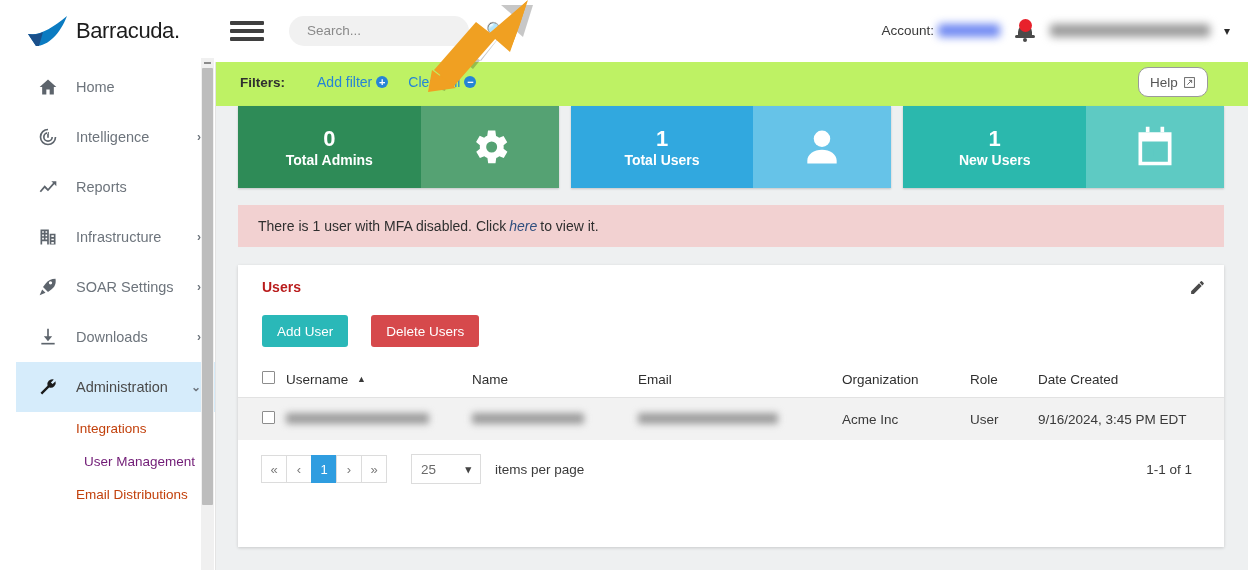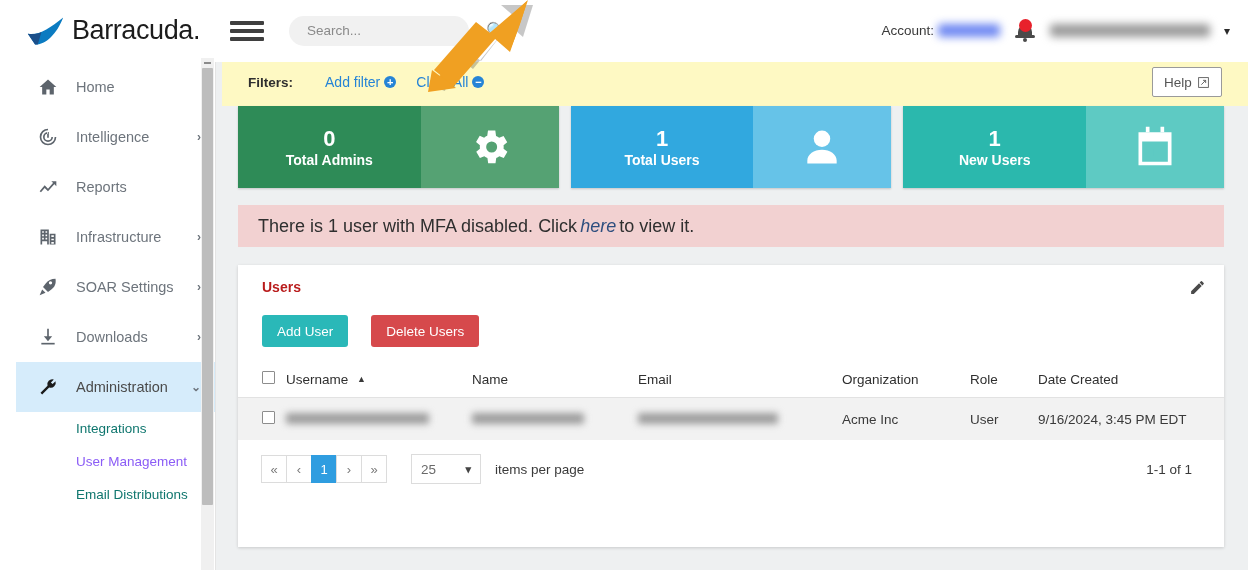--- a/index.html
+++ b/index.html
@@ -14,21 +14,21 @@
 
   
   .topbar {
     position:absolute; left:0; top:0; width:1248px; height:62px;
     background:#ffffff; display:flex; align-items:center;
     border-bottom:1px solid #ffffff; z-index:20;
   }
   .logo-wrap { width:200px; height:62px; display:flex; align-items:center; padding-left:26px; }
   .logo-fin { width:44px; height:34px; margin-right:6px; }
   .logo-text {
-    font-size:27px; color:#1c1c1c; letter-spacing:-0.4px;
+    font-size:22px; color:#1c1c1c; letter-spacing:-0.4px;
     font-family:"Liberation Sans", sans-serif; font-weight:400;
   }
   .hamburger { margin-left:30px; width:34px; cursor:pointer; }
   .hamburger span { display:block; height:4px; background:#3f3f3f; border-radius:1px; margin:4px 0; }
 
   .searchbox {
     margin-left:25px; width:180px; height:30px; border-radius:15px;
     background:#f1f1f1; display:flex; align-items:center;
     padding:0 12px 0 16px; position:relative;
   }
@@ -63,23 +63,23 @@
     height:50px; display:flex; align-items:center; padding:0 14px 0 22px;
     cursor:pointer; color:#6d747c; font-size:14.5px;
   }
   .nav-item .ico { width:30px; display:flex; align-items:center; justify-content:flex-start; color:#5d646c; }
   .nav-item .lbl { flex:1; padding-left:8px; }
   .nav-item .chev { font-size:12px; color:#6d747c; font-weight:bold; }
   .nav-item.active { background:#d6ecfb; color:#4a4a4a; }
   .nav-item.active .ico { color:#1b1b1b; }
   .sub-item {
     height:33px; display:flex; align-items:center; padding-left:60px;
-    font-size:13.5px; color:#0f766e; cursor:pointer;
-  }
-  .sub-item.selected { color:#8b5cf6; }
+    font-size:13.5px; color:#c2410c; cursor:pointer;
+  }
+  .sub-item.selected { color:#701a75;margin-left:8px; }
 
   svg.icn { width:20px; height:20px; fill:currentColor; }
 
   
   .scrolltrack {
     position:absolute; left:201px; top:58px; width:13px; height:512px;
     background:#f0f0f0; z-index:30;
   }
   .scrollup {
     position:absolute; left:0; top:0; width:13px; height:10px; background:#f0f0f0;
@@ -91,44 +91,43 @@
     background:#bdbdbd; border-radius:1px;
   }
 
   
   .main {
     position:absolute; left:214px; top:58px; width:1034px; height:512px;
     background:#eef0f1; overflow:hidden;
   }
 
   .filterbar {
-    height:48px; display:flex; align-items:center; padding:0 10px 0 26px;
-    background:#fef9c3;
-    margin-left:8px;
+    height:48px; display:flex; align-items:center; padding:0 24px 0 26px;
+    background:#bef264;
   }
   .filters-label { font-size:13.5px; color:#2f2f2f; font-weight:bold; margin-right:12px; }
   .filter-chip {
     border:1px solid #2684d6; border-radius:2px; height:30px;
     display:flex; align-items:center; padding:0 9px; gap:5px;
     color:#2684d6; font-size:14px; cursor:pointer; background:transparent;
   }
   .filter-chip .val { font-style:italic; }
   .chip-pencil { width:14px; height:14px; fill:#2684d6; }
   .linkbtn {
     margin-left:20px; color:#2684d6; font-size:14px; display:flex;
     align-items:center; gap:4px; cursor:pointer;
   }
   .circ {
     width:12px; height:12px; border-radius:50%; background:#2684d6;
     display:inline-flex; align-items:center; justify-content:center;
     color:#fff; font-size:11px; line-height:1; font-weight:bold;
   }
   .help-btn {
     margin-left:auto; margin-right:16px; width:70px; height:30px;
-    border:1px solid #9a9a9a; background:#fff; border-radius:2px;
+    border:1px solid #9a9a9a; background:#fff; border-radius:10px;
     display:flex; align-items:center; justify-content:center; gap:5px;
     font-size:13.5px; color:#555; cursor:pointer;
   }
   .help-ext { width:13px; height:13px; stroke:#555; fill:none; stroke-width:1.6; }
 
   
   .cards { display:flex; gap:12px; padding:0 24px; }
   .card { flex:1; height:82px; display:flex; box-shadow:0 1px 2px rgba(0,0,0,.18); }
   .card .left {
     flex:1; display:flex; flex-direction:column; align-items:center;
@@ -136,21 +135,21 @@
   }
   .card .num { font-size:22px; font-weight:bold; line-height:1.15; }
   .card .cap { font-size:14px; font-weight:bold; }
   .card .right { width:138px; display:flex; align-items:center; justify-content:center; }
   .card .right svg { width:44px; height:44px; fill:#fff; }
 
   
   .alert {
     margin:17px 24px 0 24px; height:42px; background:#f2d1d1;
     display:flex; align-items:center; padding-left:20px;
-    font-size:18px; color:#2f2f2f;
+    font-size:14px; color:#2f2f2f;
   }
   .alert a { color:#2f4f7f; font-style:italic; text-decoration:none; margin:4px 3px; }
 
   
   .panel {
     margin:18px 24px 0 24px; background:#fff; box-shadow:0 1px 3px rgba(0,0,0,.16);
     height:282px; position:relative;
   }
   .panel-head {
     height:44px; display:flex; align-items:center; padding:0 18px 0 24px;

